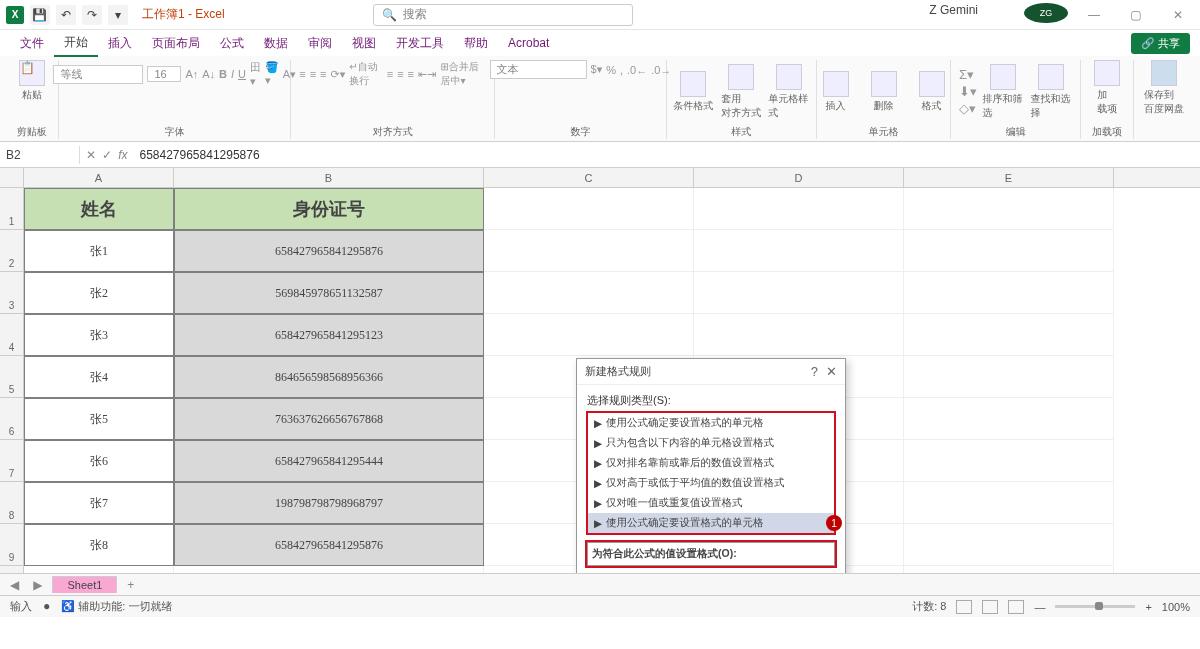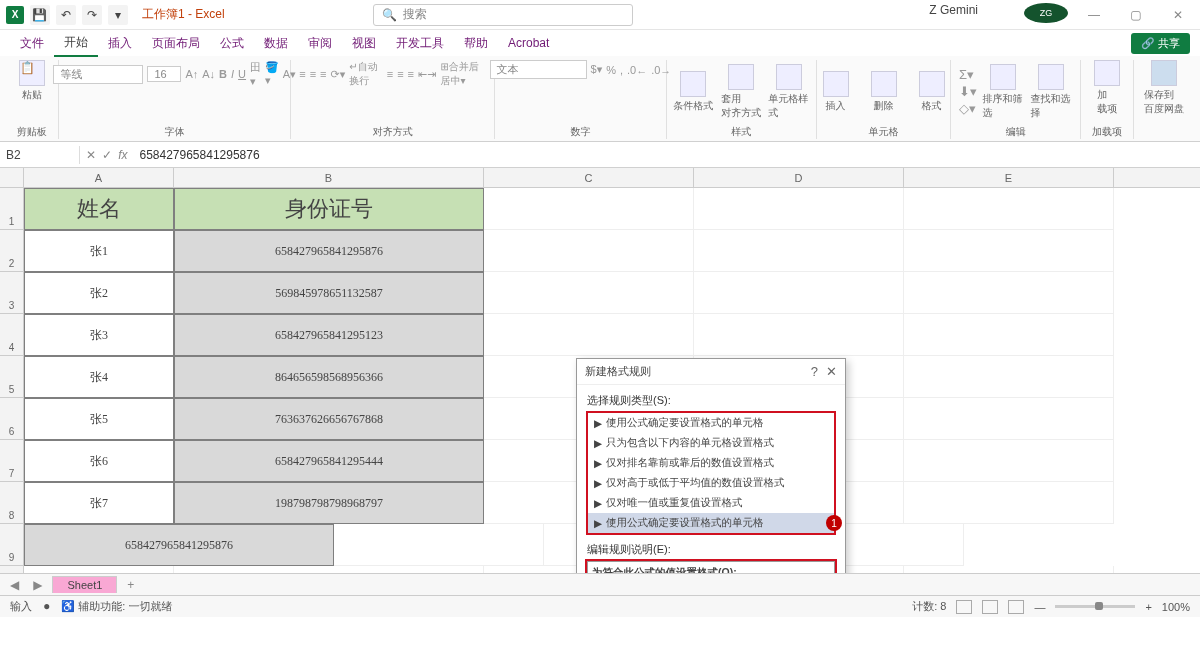--- a/index.html
+++ b/index.html
@@ -44,21 +44,21 @@
   .grid-area { position: relative; height: 405px; overflow: hidden; background: #fff; }
   .col-headers { display: flex; height: 20px; background: #f3f3f3; border-bottom: 1px solid #ccc; }
   .corner { width: 24px; border-right: 1px solid #ccc; }
   .col-h { text-align: center; font-size: 11px; color: #666; border-right: 1px solid #ccc; line-height: 20px; }
   .col-A { width: 150px; } .col-B { width: 310px; } .col-C { width: 210px; } .col-D { width: 210px; } .col-E { width: 210px; }
   .grid-rows { }
   .grid-row { display: flex; height: 42px; }
   .grid-row.small { height: 20px; }
   .row-h { width: 24px; border-right: 1px solid #ccc; border-bottom: 1px solid #ccc; background: #f3f3f3; display: flex; align-items: flex-end; justify-content: center; font-size: 10px; color: #666; padding-bottom: 2px; }
   .cell { border-right: 1px solid #ccc; border-bottom: 1px solid #ccc; display: flex; align-items: center; justify-content: center; font-size: 12px; font-family: SimSun, serif; }
-  .cell.header-cell { background: #c6e0b4; border: 1px solid #7f7f7f; font-weight: normal; font-size: 22px; }
+  .cell.header-cell { background: #c6e0b4; border: 1px solid #7f7f7f; font-weight: bold; font-size: 18px; }
   .cell.data-a { border: 1px solid #7f7f7f; background: #fff; }
   .cell.data-b { border: 1px solid #7f7f7f; background: #d9d9d9; }
   .cell.empty { border-right: 1px solid #eee; border-bottom: 1px solid #eee; }
 
   
   .dialog { position: absolute; left: 576px; top: 190px; width: 270px; background: #fff; border: 1px solid #999; box-shadow: 3px 3px 8px rgba(0,0,0,0.2); font-size: 11px; }
   .dialog-title { height: 26px; display: flex; align-items: center; padding: 0 8px; border-bottom: 1px solid #eee; }
   .dlg-close { margin-left: auto; display: flex; gap: 8px; color: #666; font-size: 13px; }
   .dialog-body { padding: 8px 10px; }
   .dlg-label { margin-bottom: 4px; color: #333; }
@@ -334,20 +334,21 @@
     <div class="grid-row">
         <div class="row-h">8</div>
         <div class="cell data-a col-A">张7</div>
         <div class="cell data-b col-B">198798798798968797</div>
         <div class="cell empty col-C"></div>
         <div class="cell empty col-D"></div>
         <div class="cell empty col-E"></div>
       </div>
     <div class="grid-row">
         <div class="row-h">9</div>
+        <div class="cell data-a col-A">张8</div>
         <div class="cell data-b col-B">658427965841295876</div>
         <div class="cell empty col-C"></div>
         <div class="cell empty col-D"></div>
         <div class="cell empty col-E"></div>
       </div>
     <div class="grid-row small">
         <div class="row-h">10</div>
         <div class="cell empty col-A"></div>
         <div class="cell empty col-B"></div>
         <div class="cell empty col-C"></div>
@@ -368,21 +369,20 @@
       <div class="dlg-label">选择规则类型(S):</div>
       <div class="rule-list hl-red" style="position:relative">
         <div class="rule-item">▶ <span>使用公式确定要设置格式的单元格</span></div>
         <div class="rule-item">▶ <span>只为包含以下内容的单元格设置格式</span></div>
         <div class="rule-item">▶ <span>仅对排名靠前或靠后的数值设置格式</span></div>
         <div class="rule-item">▶ <span>仅对高于或低于平均值的数值设置格式</span></div>
         <div class="rule-item">▶ <span>仅对唯一值或重复值设置格式</span></div>
         <div class="rule-item sel">▶ <span>使用公式确定要设置格式的单元格</span></div>
         <div class="badge" style="right:-8px;bottom:2px">1</div>
       </div>
-      <div class="dlg-label">编辑规则说明(E):</div>
       <div class="formula-box hl-red">
         <b style="font-size:10.5px">为符合此公式的值设置格式(O):</b>
         
         
       </div>
 
     </div>
 
   </div>
 </div>

